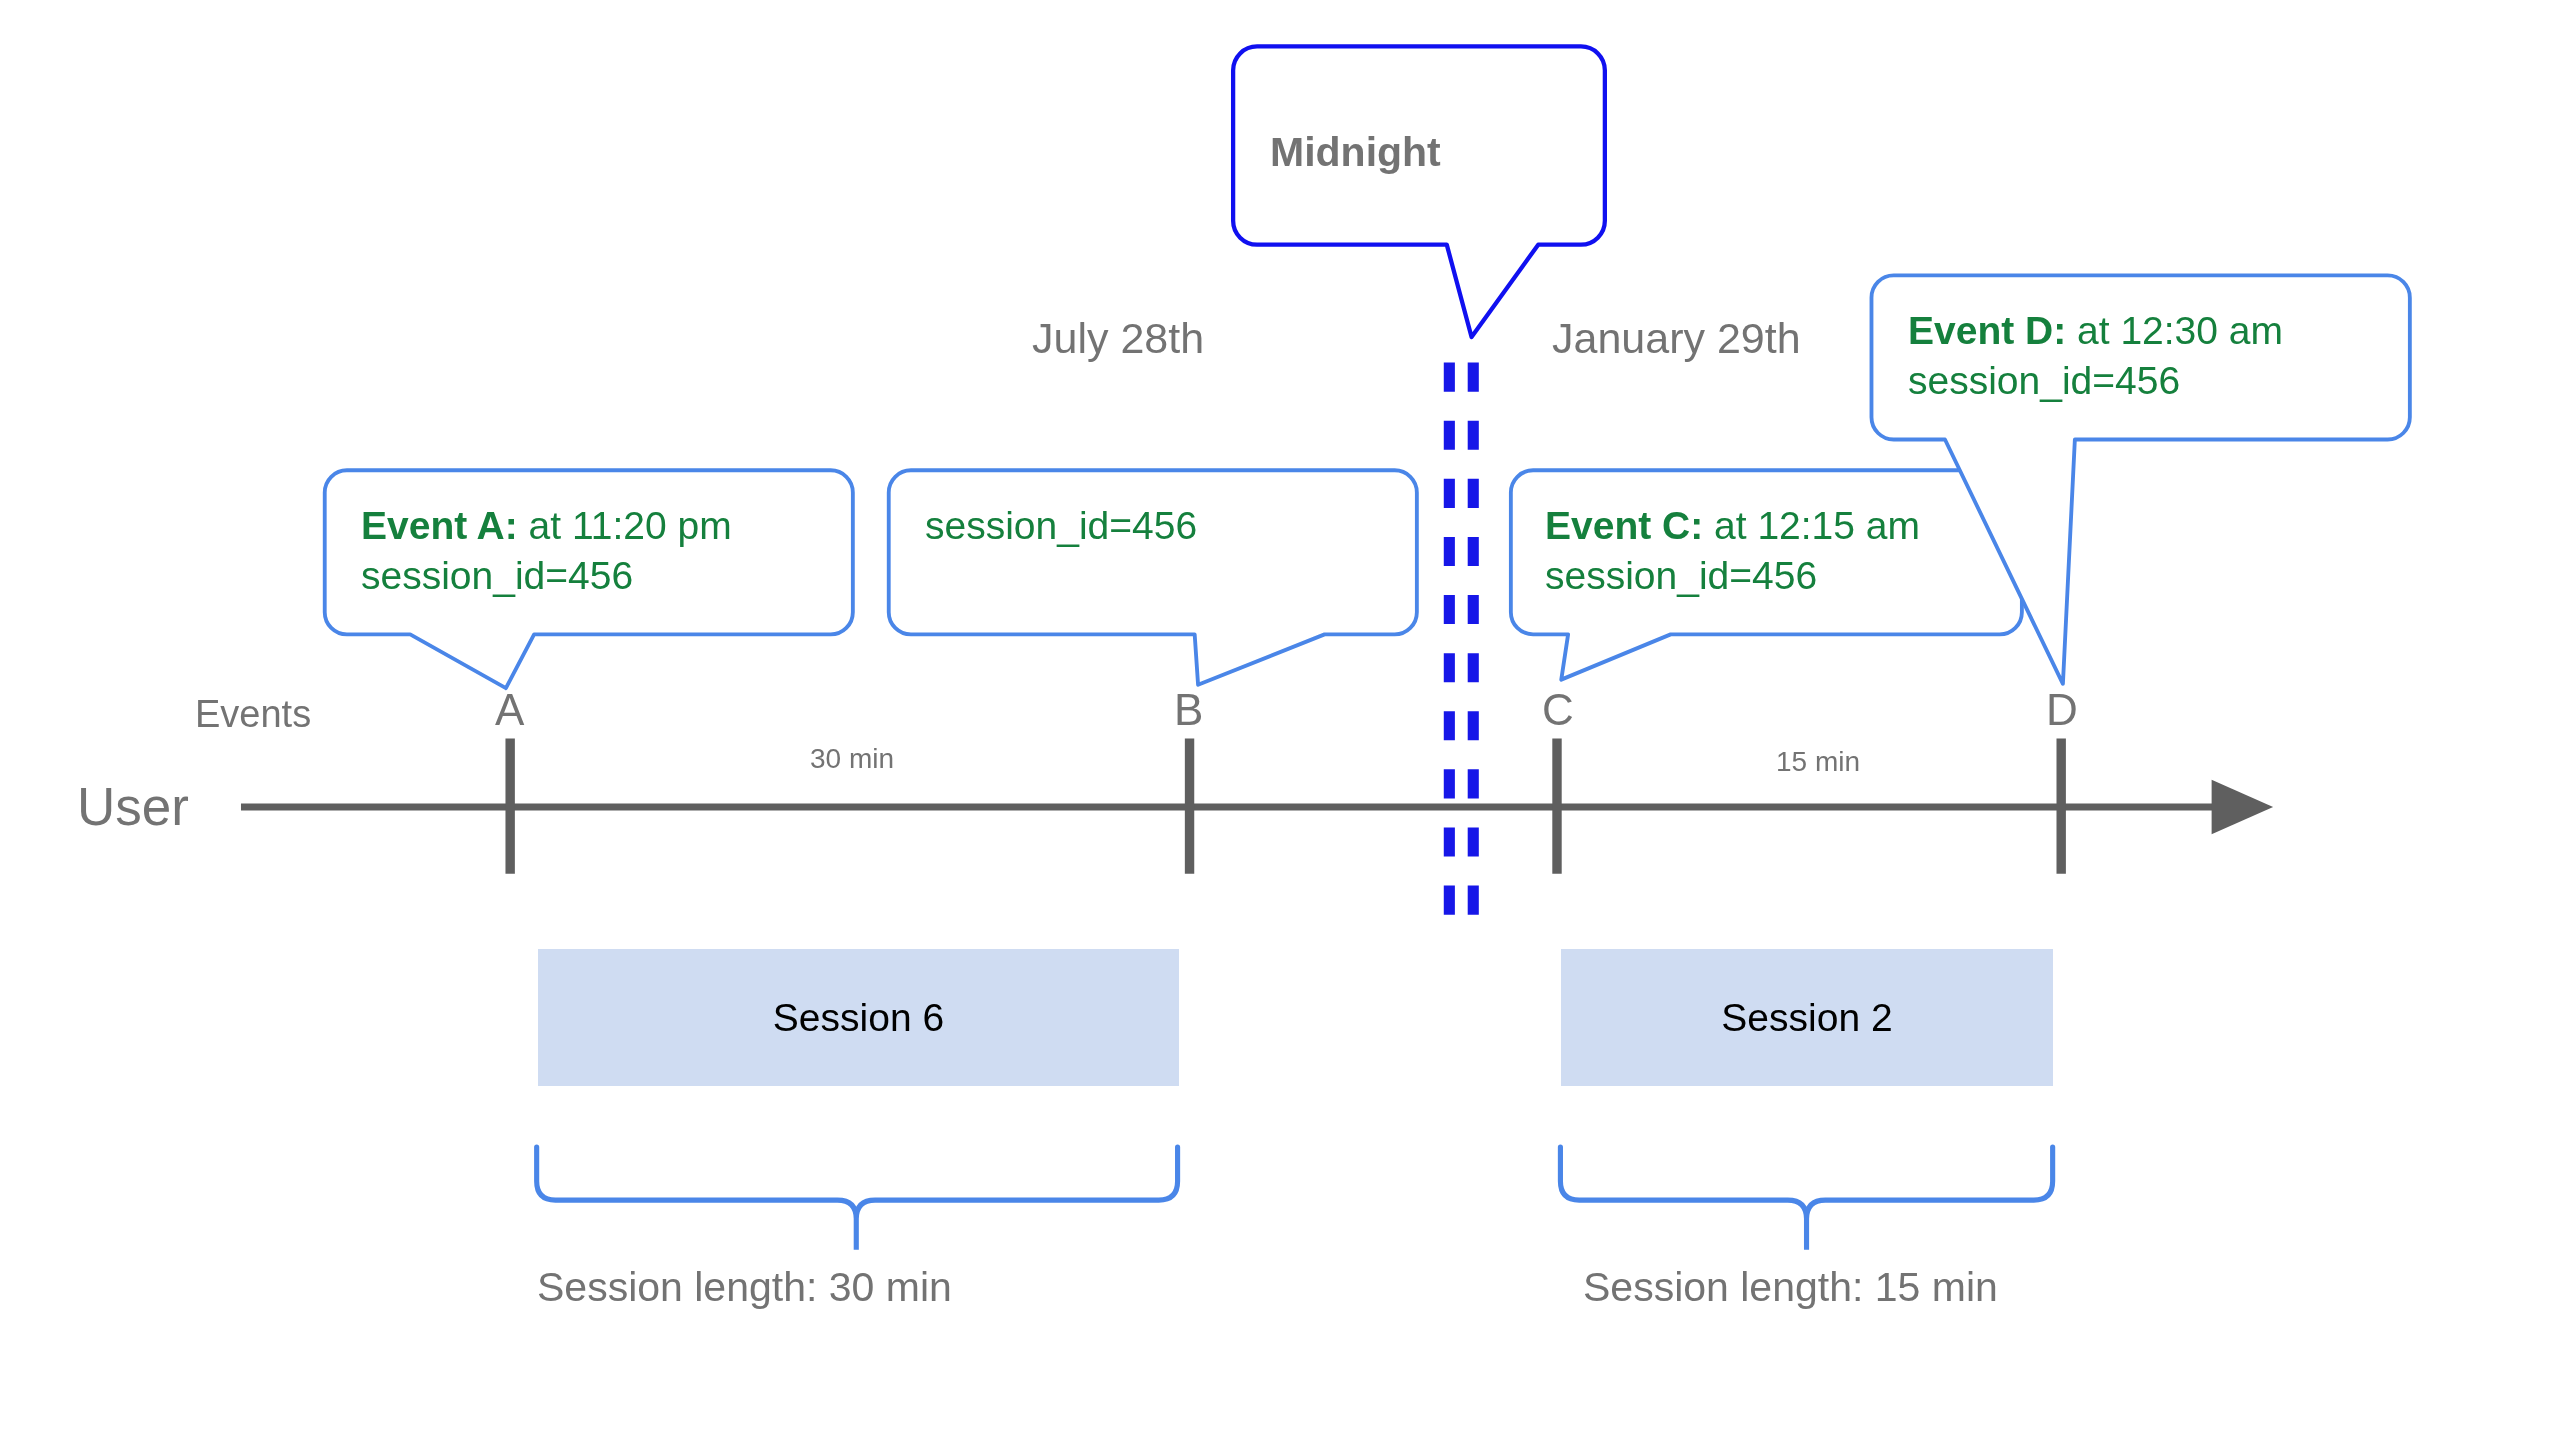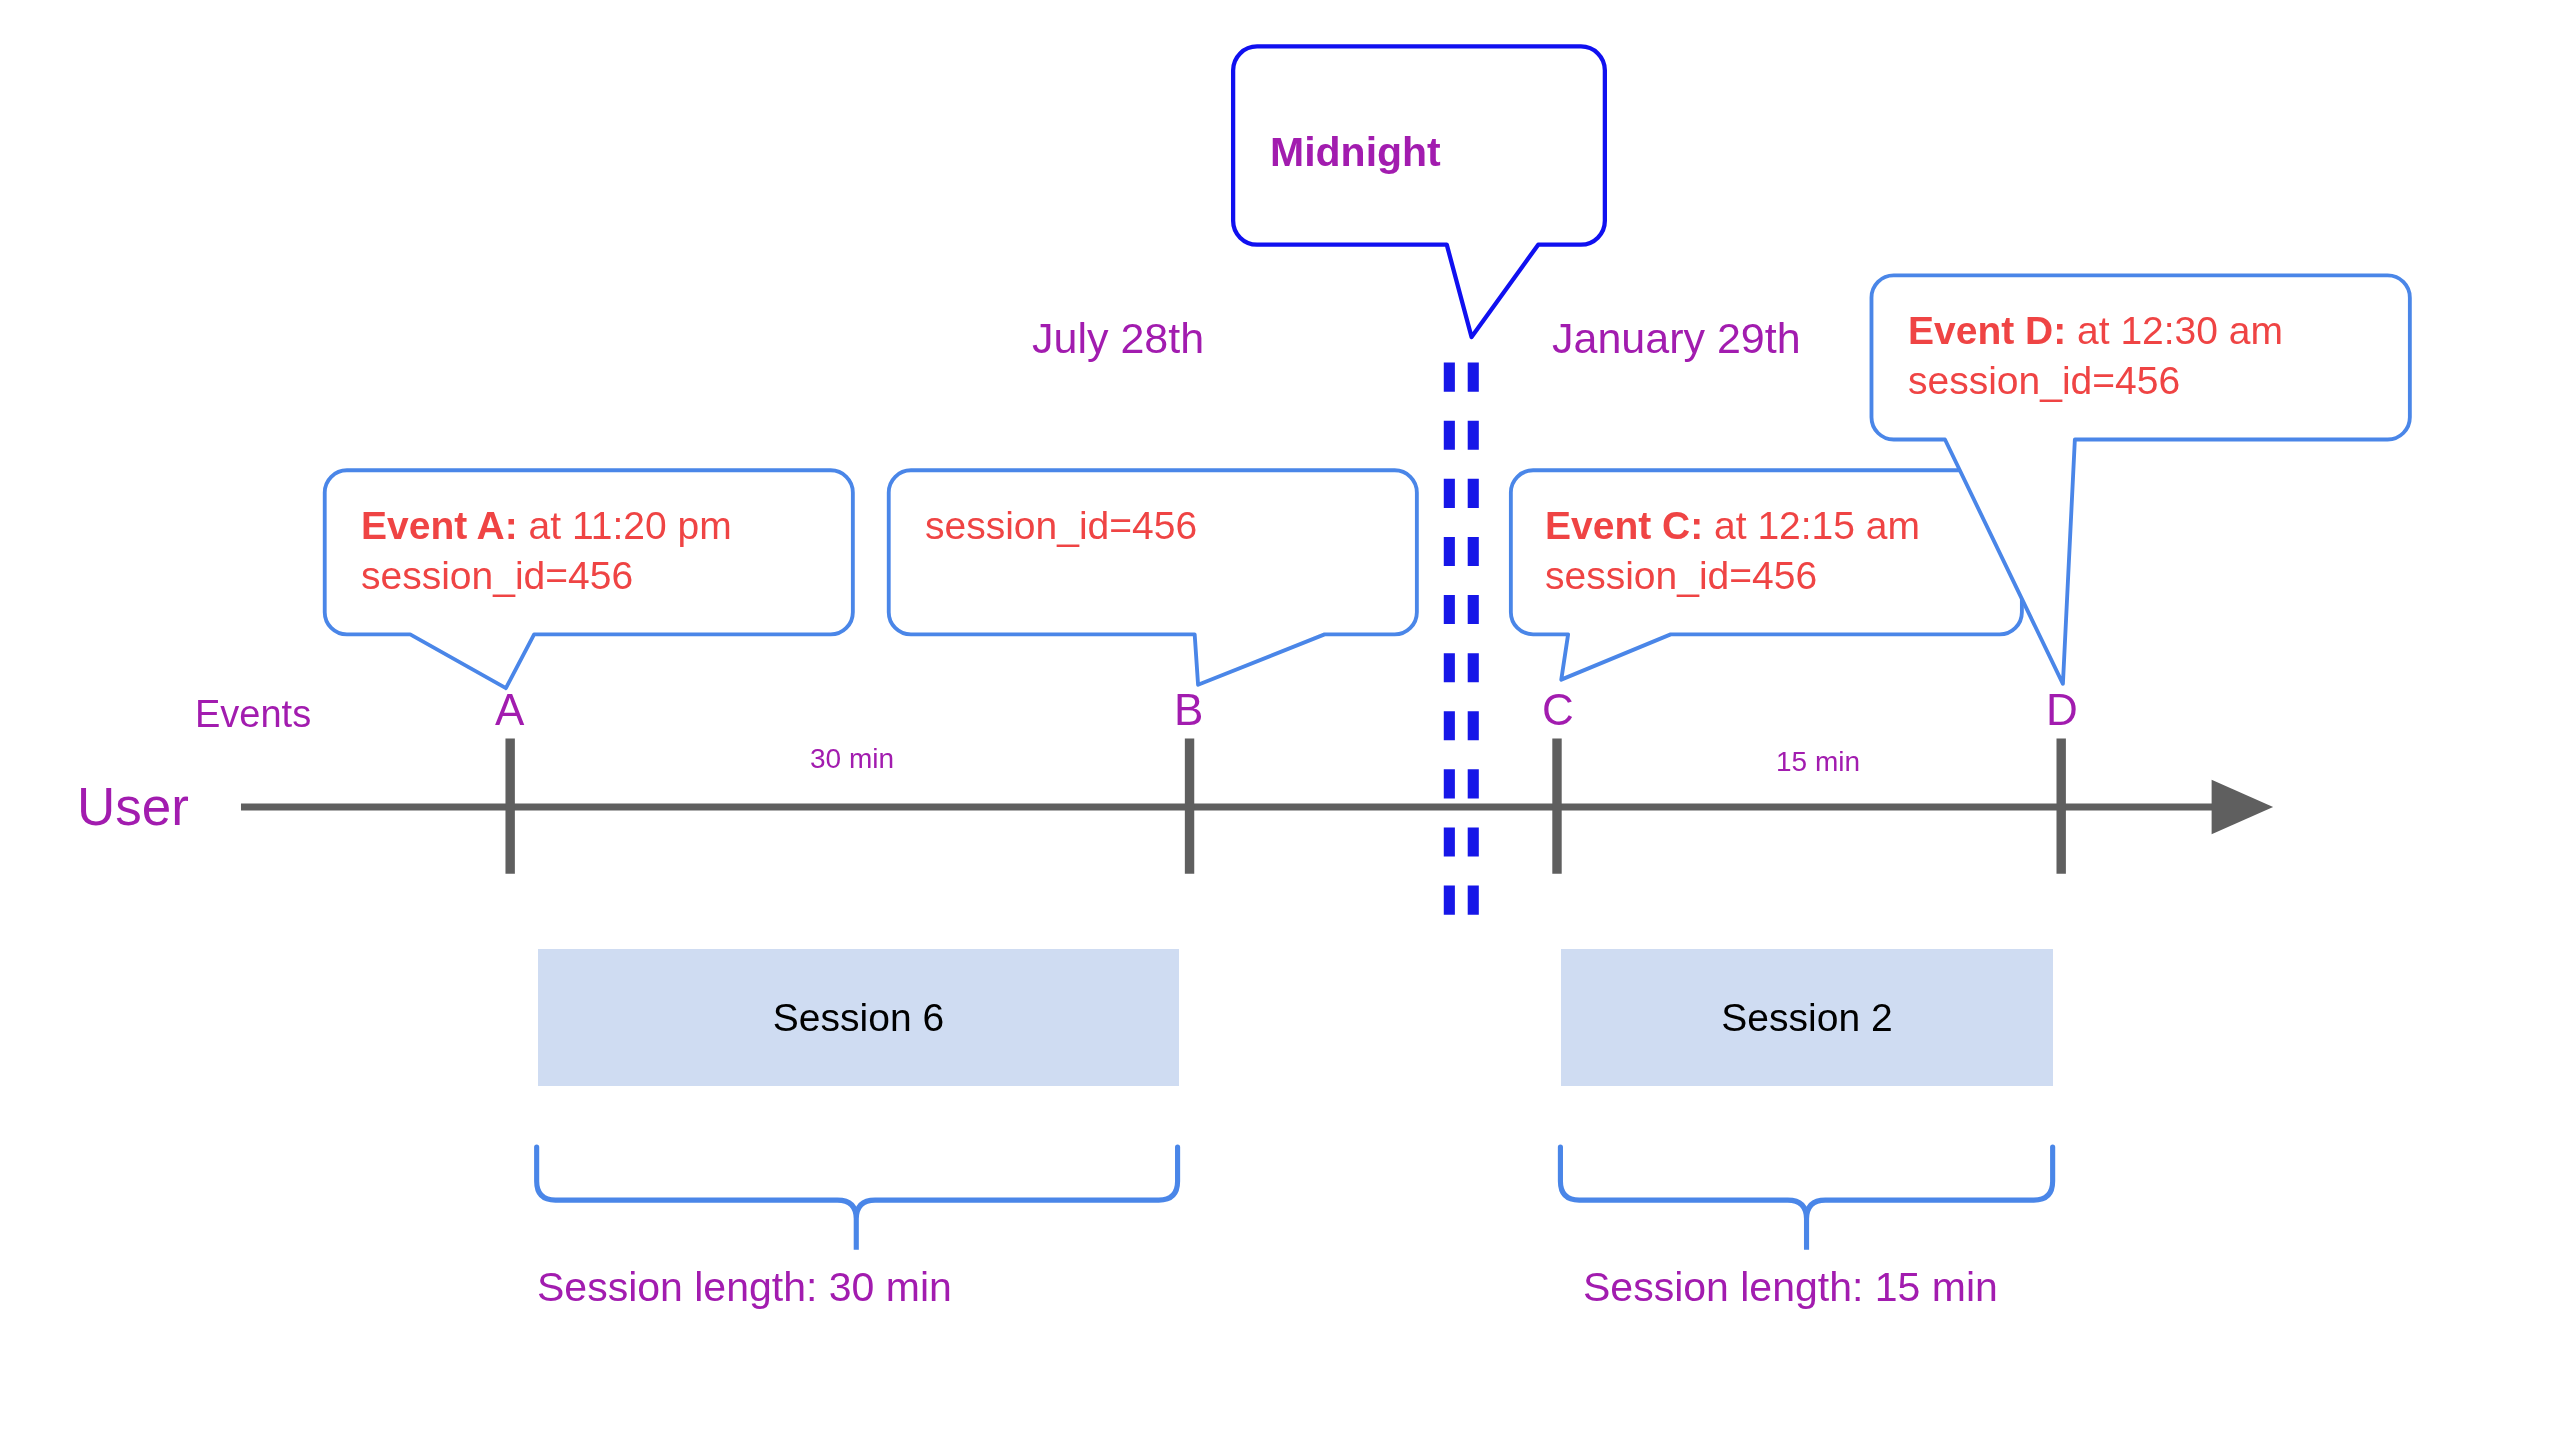--- a/index.html
+++ b/index.html
@@ -21,28 +21,28 @@
   #vec {
     position: absolute;
     left: 0; top: 0;
     width: 2550px;
     height: 1455px;
   }
   .lbl {
     position: absolute;
     white-space: nowrap;
     line-height: 1.18;
-    color: #a21caf;
+    color: #737373;
   }
   .callout-text {
     position: absolute;
     white-space: nowrap;
     line-height: 1.28;
     font-size: 39px;
-    color: #ef4444;
+    color: #15803d;
   }
   .callout-text .b { font-weight: bold; }
 
   .midnight-text {
     font-size: 41px;
     font-weight: bold;
   }
   .date-text { font-size: 43px; }
   .user-text { font-size: 53px; }
   .events-text { font-size: 38px; }

